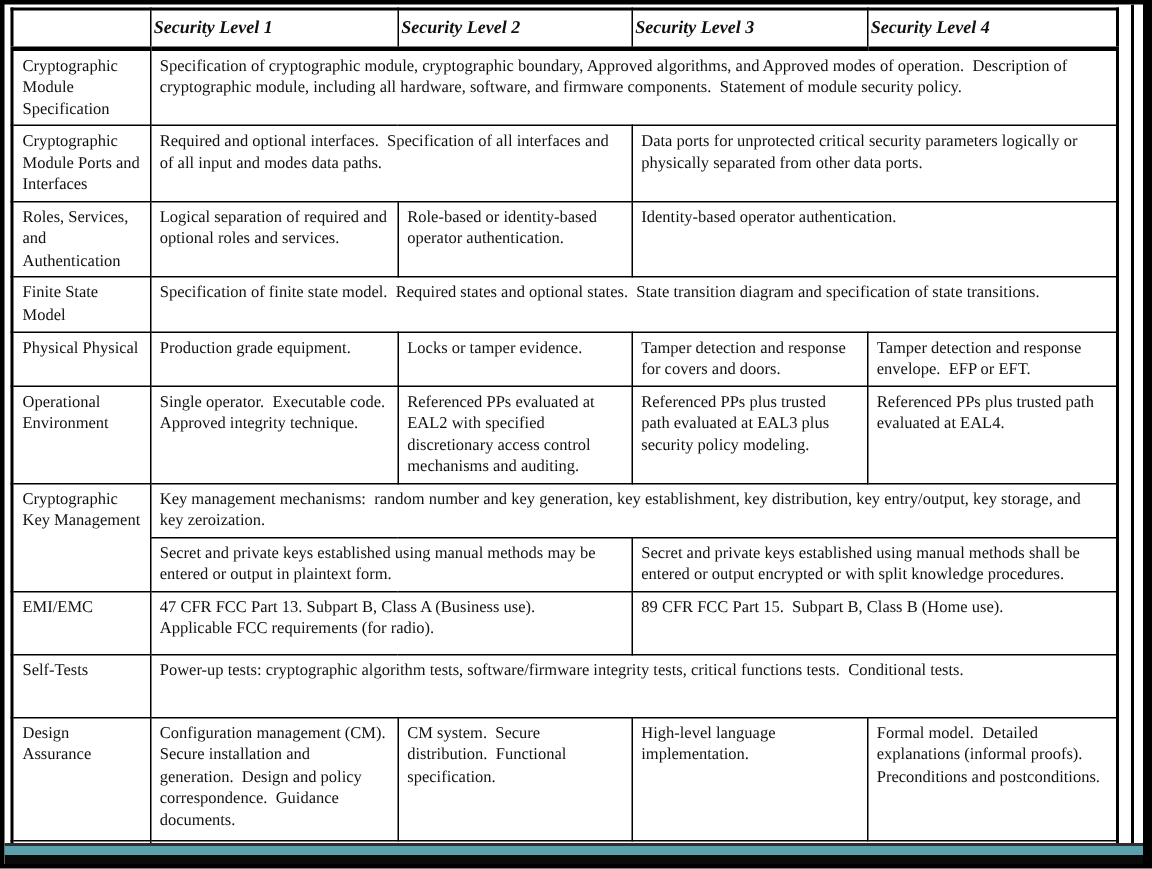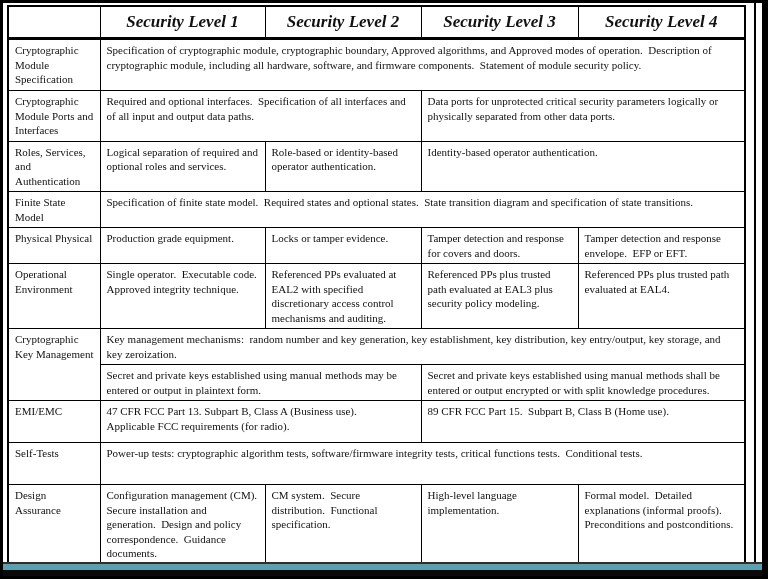--- a/index.html
+++ b/index.html
@@ -35,23 +35,23 @@
     padding: 3px 6px 3px 6px;
     font-size: 11px;
     line-height: 1.32;
     color: #111;
     white-space: pre-wrap;
     overflow: hidden;
   }
   table.sec th {
     font-weight: bold;
     font-style: italic;
-    text-align: center;
+    text-align: left;
     vertical-align: middle;
-    font-size: 17px;
+    font-size: 12px;
     border-bottom: 3px solid #000;
     padding: 4px 2px;
   }
   table.sec th.corner { border-bottom: 3px solid #000; }
   td.rowlabel {
     font-weight: normal;
     border-right: 3px solid #000;
     padding: 4px 2px 4px 5px;
     font-size: 11px;
     line-height: 1.25;
@@ -99,21 +99,21 @@
       </tr>
     </thead>
     <tbody>
       <tr class="rh50">
         <td class="rowlabel">Cryptographic Module Specification</td>
         <td colspan="4">Specification of cryptographic module, cryptographic boundary, Approved algorithms, and Approved modes of operation.  Description of cryptographic module, including all hardware, software, and firmware components.  Statement of module security policy.</td>
       </tr>
 
       <tr class="rh42">
         <td class="rowlabel">Cryptographic Module Ports and Interfaces</td>
-        <td colspan="2">Required and optional interfaces.  Specification of all interfaces and of all input and output data paths.</td>
+        <td colspan="2">Required and optional interfaces.  Specification of all interfaces and of all input and modes data paths.</td>
         <td colspan="2">Data ports for unprotected critical security parameters logically or physically separated from other data ports.</td>
       </tr>
 
       <tr class="rh40">
         <td class="rowlabel">Roles, Services, and Authentication</td>
         <td>Logical separation of required and optional roles and services.</td>
         <td>Role-based or identity-based operator authentication.</td>
         <td colspan="2">Identity-based operator authentication.</td>
       </tr>
 

